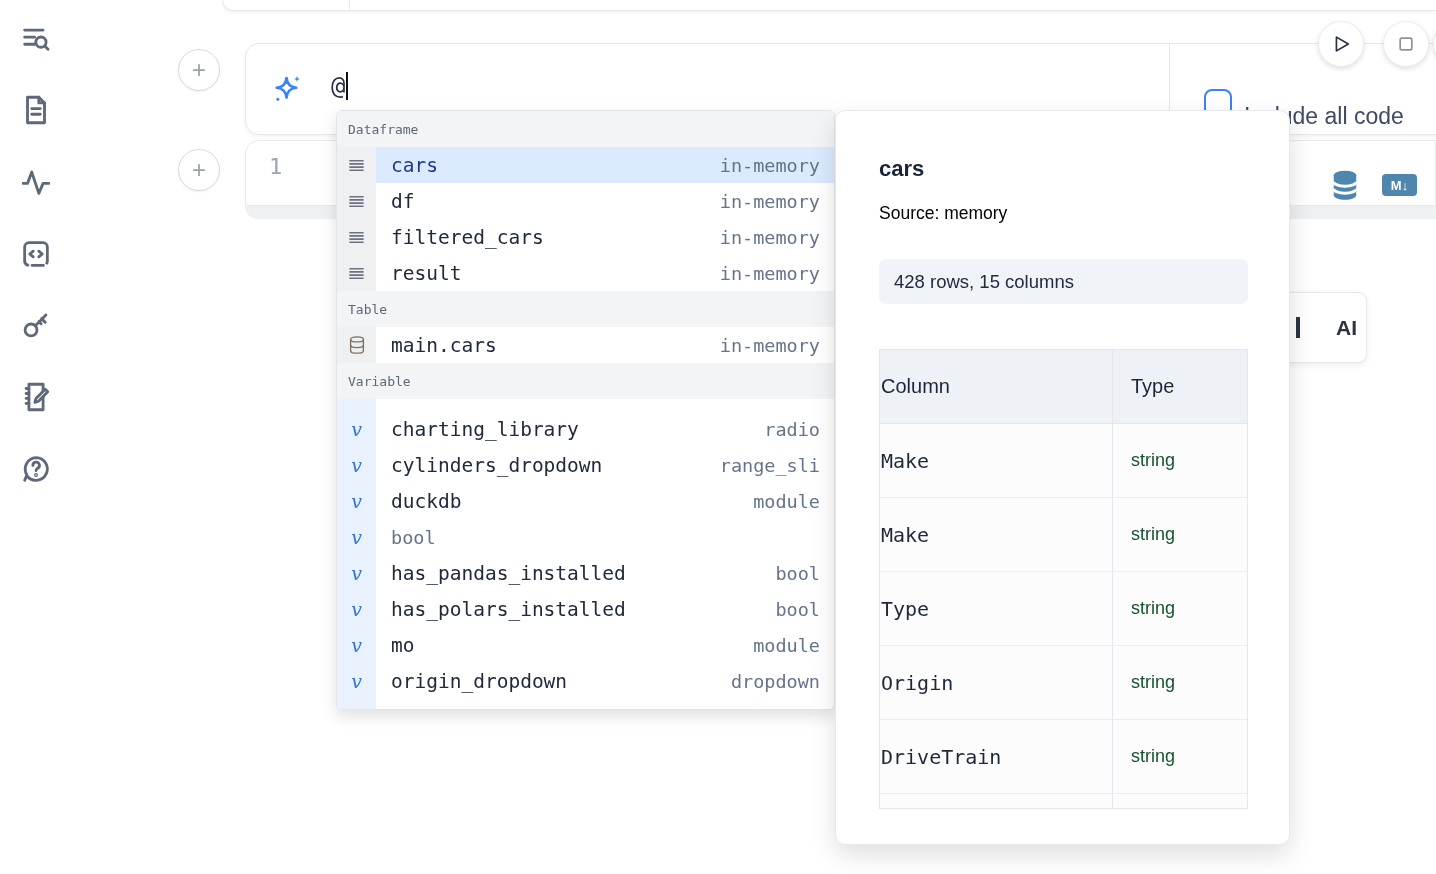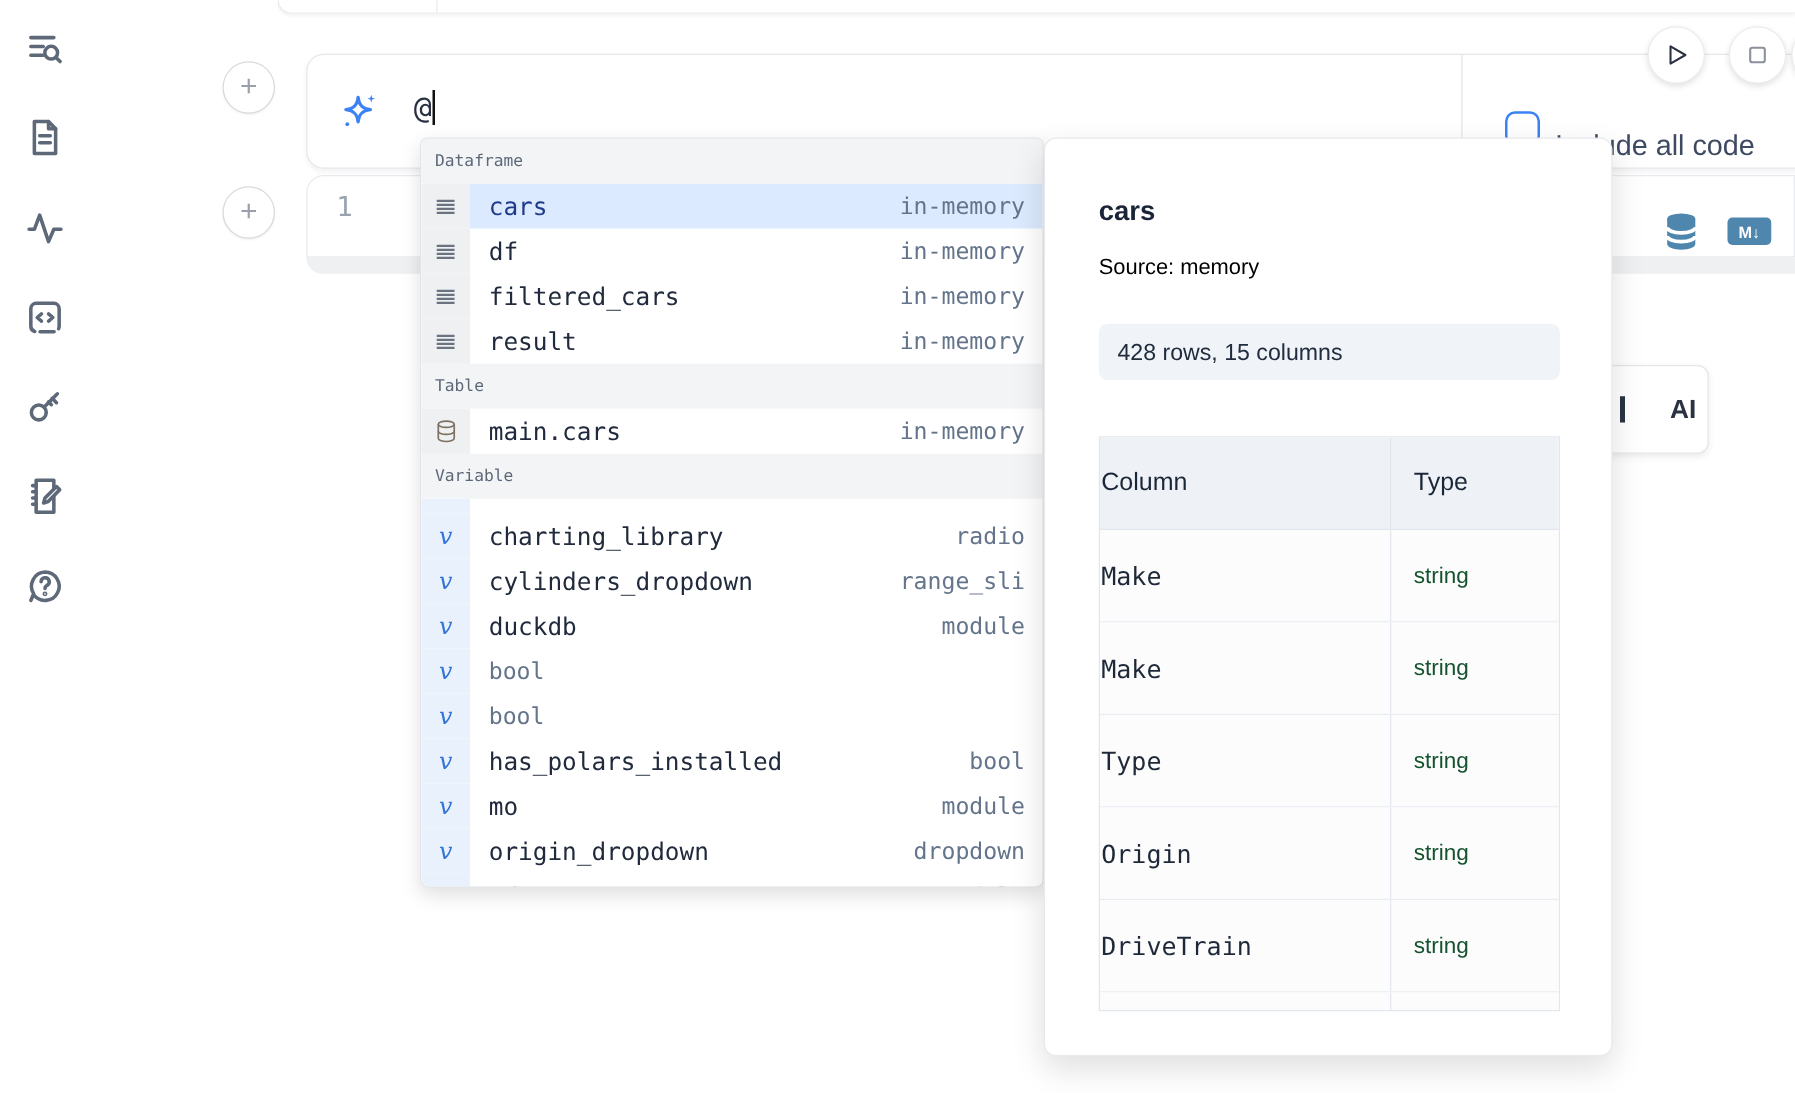--- a/index.html
+++ b/index.html
@@ -324,20 +324,21 @@
       </span>
     <span class="ac-body">
         <span class="ac-meta">bool</span>
       </span>
   </div>
   <div class="ac-row">
     <span class="ac-gutter blue">
         <span class="vglyph">v</span>
       </span>
     <span class="ac-body">
+        <span class="ac-name">has_pandas_installed</span>
         <span class="ac-meta">bool</span>
       </span>
   </div>
   <div class="ac-row">
     <span class="ac-gutter blue">
         <span class="vglyph">v</span>
       </span>
     <span class="ac-body">
         <span class="ac-name">has_polars_installed</span>
         <span class="ac-meta">bool</span>

